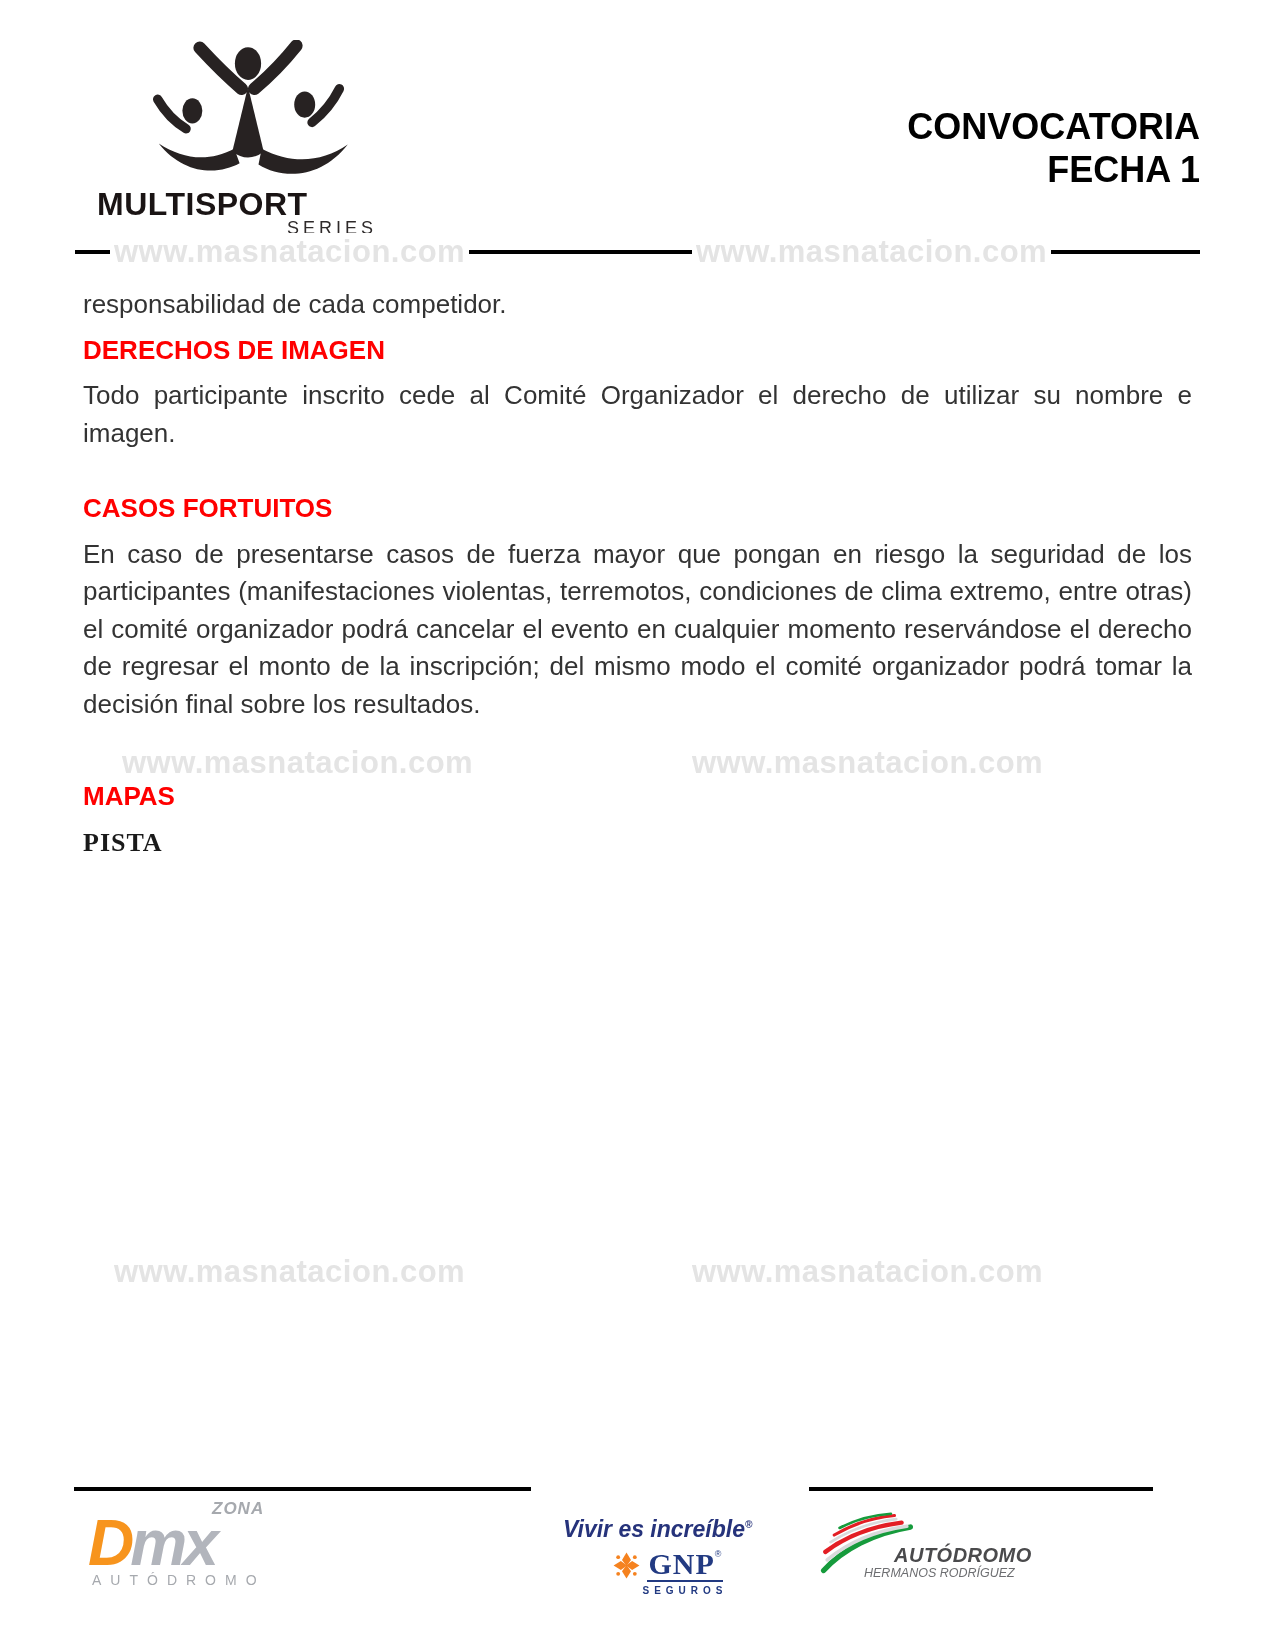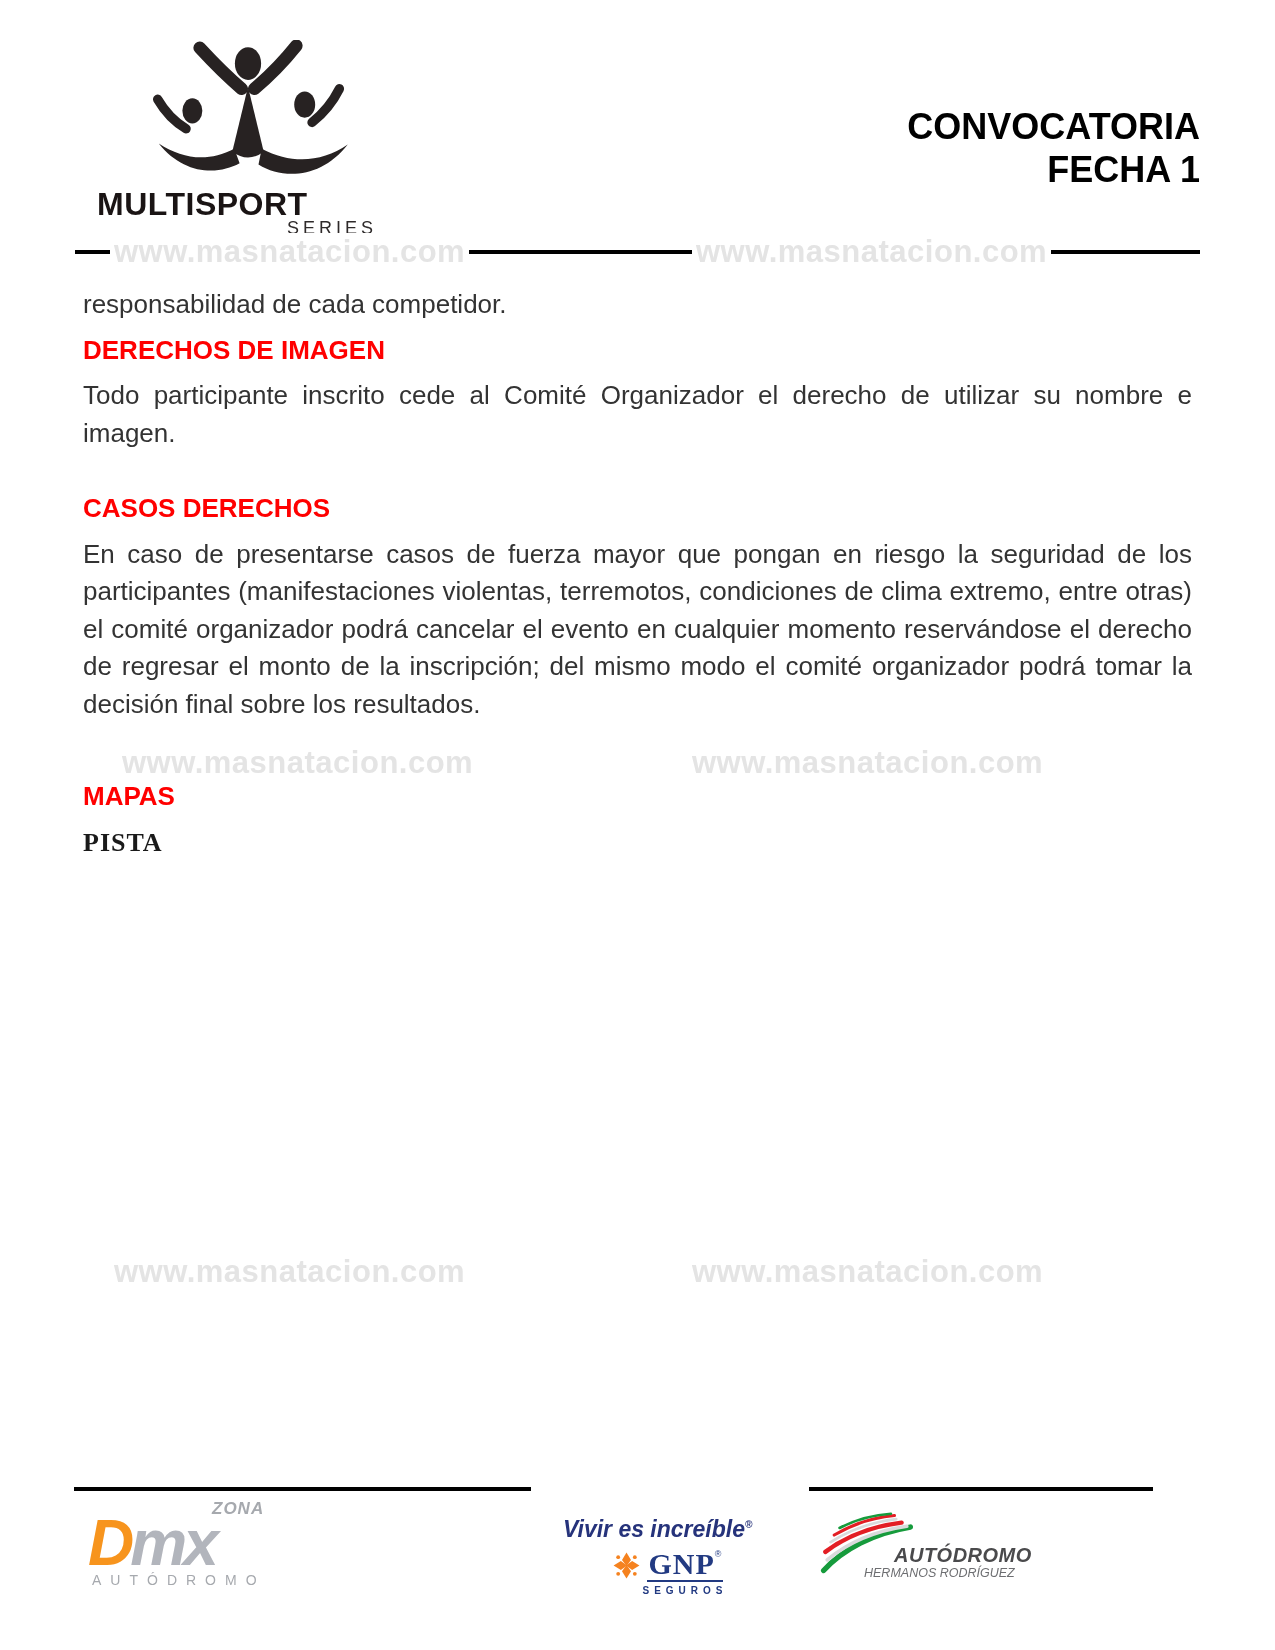--- a/index.html
+++ b/index.html
@@ -108,21 +108,21 @@
   <div class="wm wm2">www.masnatacion.com</div>
   <div class="wm wm3">www.masnatacion.com</div>
   <div class="wm wm4">www.masnatacion.com</div>
   <div class="wm wm5">www.masnatacion.com</div>
   <div class="wm wm6">www.masnatacion.com</div>
 
   <div class="content">
     <p>responsabilidad de cada competidor.</p>
     <h2 class="red">DERECHOS DE IMAGEN</h2>
     <p class="para">Todo participante inscrito cede al Comité Organizador el derecho de utilizar su nombre e imagen.</p>
-    <h2 class="red casos">CASOS DERECHOS</h2>
+    <h2 class="red casos">CASOS FORTUITOS</h2>
     <p class="para">En caso de presentarse casos de fuerza mayor que pongan en riesgo la seguridad de los participantes (manifestaciones violentas, terremotos, condiciones de clima extremo, entre otras) el comité organizador podrá cancelar el evento en cualquier momento reservándose el derecho de regresar el monto de la inscripción; del mismo modo el comité organizador podrá tomar la decisión final sobre los resultados.</p>
     <h2 class="red mapas">MAPAS</h2>
     <div class="pista">PISTA</div>
   </div>
 
   <div class="fline fline-left"></div>
   <div class="fline fline-right"></div>
 
   <div class="dmx">
     <div class="dmx-zona">ZONA</div>

